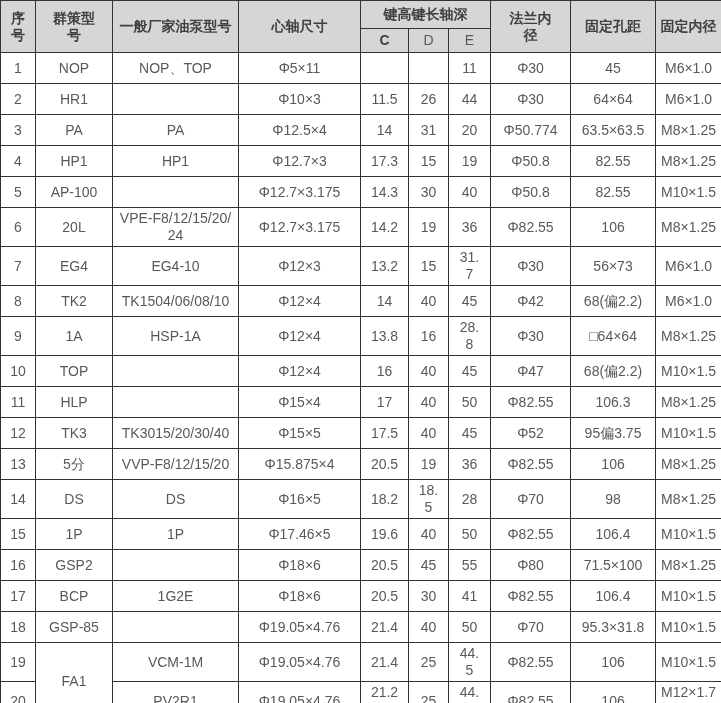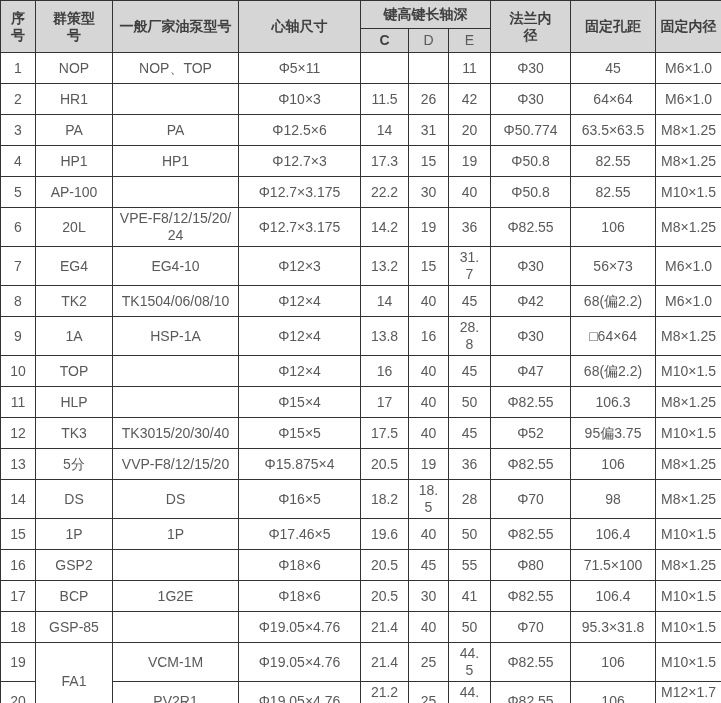--- a/index.html
+++ b/index.html
@@ -94,30 +94,30 @@
           <td>45</td>
           <td>M6×1.0</td>
         </tr>
         <tr>
           <td>2</td>
           <td>HR1</td>
           <td></td>
           <td>Φ10×3</td>
           <td>11.5</td>
           <td>26</td>
-          <td>42</td>
+          <td>44</td>
           <td>Φ30</td>
           <td>64×64</td>
           <td>M6×1.0</td>
         </tr>
         <tr>
           <td>3</td>
           <td>PA</td>
           <td>PA</td>
-          <td>Φ12.5×6</td>
+          <td>Φ12.5×4</td>
           <td>14</td>
           <td>31</td>
           <td>20</td>
           <td>Φ50.774</td>
           <td>63.5×63.5</td>
           <td>M8×1.25</td>
         </tr>
         <tr>
           <td>4</td>
           <td>HP1</td>
@@ -128,21 +128,21 @@
           <td>19</td>
           <td>Φ50.8</td>
           <td>82.55</td>
           <td>M8×1.25</td>
         </tr>
         <tr>
           <td>5</td>
           <td>AP-100</td>
           <td></td>
           <td>Φ12.7×3.175</td>
-          <td>22.2</td>
+          <td>14.3</td>
           <td>30</td>
           <td>40</td>
           <td>Φ50.8</td>
           <td>82.55</td>
           <td>M10×1.5</td>
         </tr>
         <tr>
           <td>6</td>
           <td>20L</td>
           <td>VPE-F8/12/15/20/

